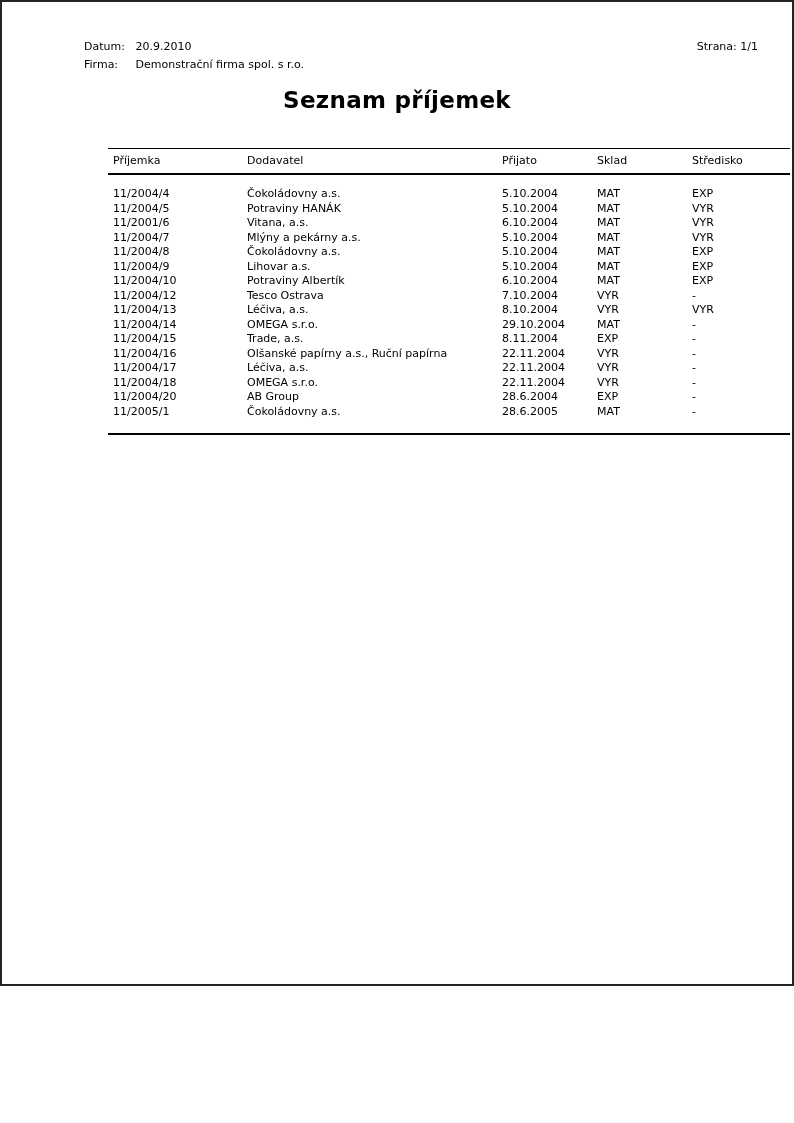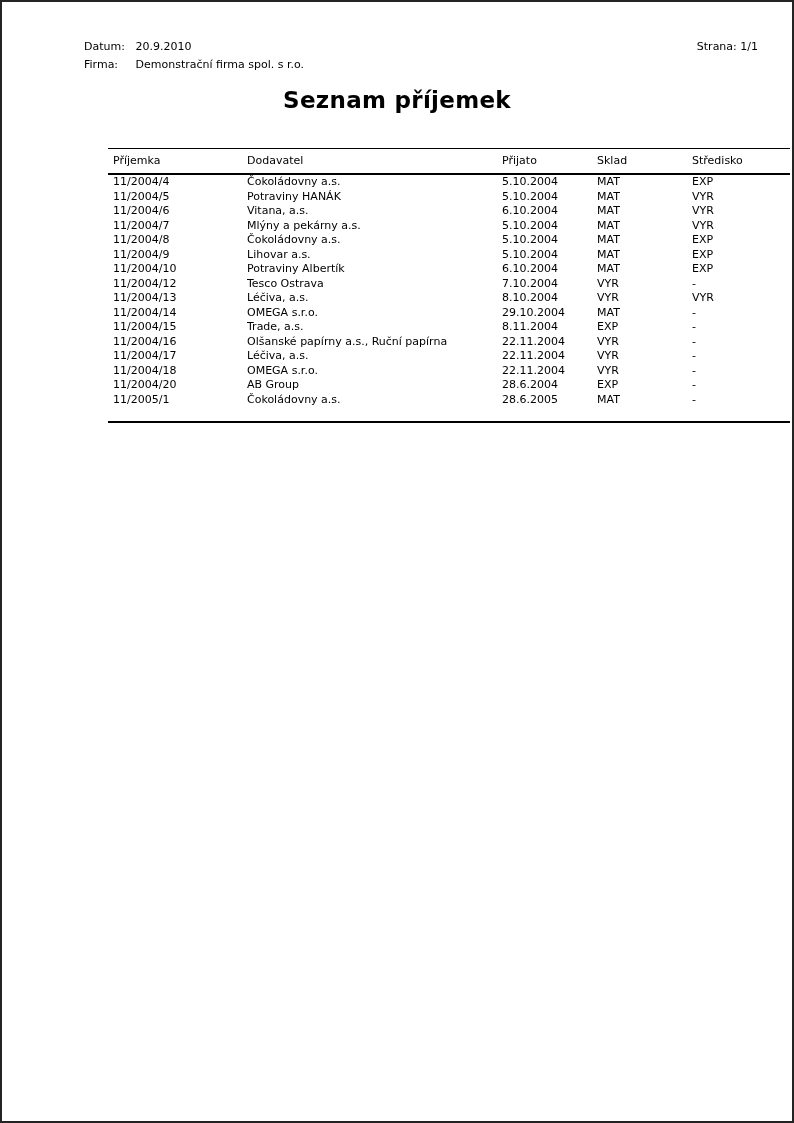--- a/index.html
+++ b/index.html
@@ -3,21 +3,21 @@
 <meta charset="utf-8">
 <style>
   html, body {
     margin: 0;
     padding: 0;
     background: #ffffff;
   }
   .page {
     position: relative;
     width: 794px;
-    height: 1123px;
+    height: 986px;
     box-sizing: border-box;
     border: 2px solid #242424;
     background: #ffffff;
     font-family: "DejaVu Sans", "Liberation Sans", sans-serif;
     font-size: 11px;
     color: #000000;
     overflow: hidden;
   }
 
   
@@ -83,21 +83,21 @@
 
   .report-table tbody td {
     padding: 0;
     height: 14.5px;
     line-height: 14.5px;
     vertical-align: middle;
     overflow: hidden;
     white-space: nowrap;
   }
   .report-table tbody td:first-child { padding-left: 5px; }
-  .report-table tbody tr:first-child td { padding-top: 0; }
+  .report-table tbody tr:first-child td { padding-top: 12px; }
   .report-table tbody tr:last-child td { padding-bottom: 14px; }
 </style>
 </head>
 <body>
 
 <div class="page">
 
   <div class="doc-header">
     <div class="hdr-row">
       <span class="hdr-label">Datum:</span>
@@ -143,21 +143,21 @@
 
     <tr>
       <td>11/2004/5</td>
       <td>Potraviny HANÁK</td>
       <td>5.10.2004</td>
       <td>MAT</td>
       <td>VYR</td>
     </tr>
 
     <tr>
-      <td>11/2004/6</td>
+      <td>11/2001/6</td>
       <td>Vitana, a.s.</td>
       <td>6.10.2004</td>
       <td>MAT</td>
       <td>VYR</td>
     </tr>
 
     <tr>
       <td>11/2004/7</td>
       <td>Mlýny a pekárny a.s.</td>
       <td>5.10.2004</td>

